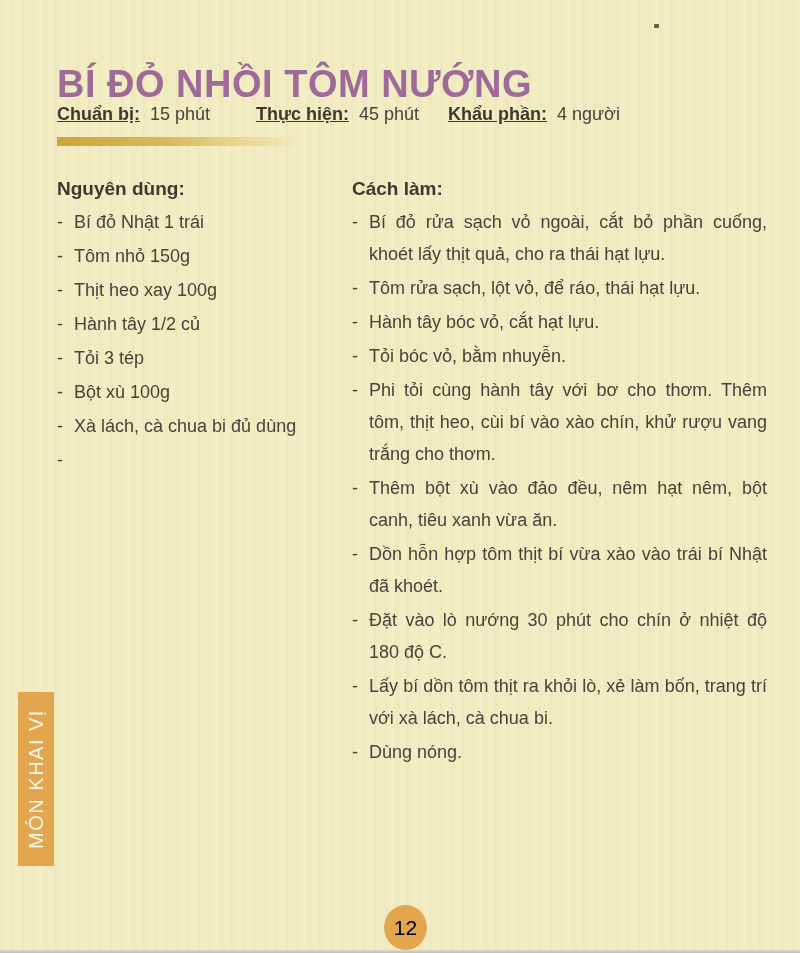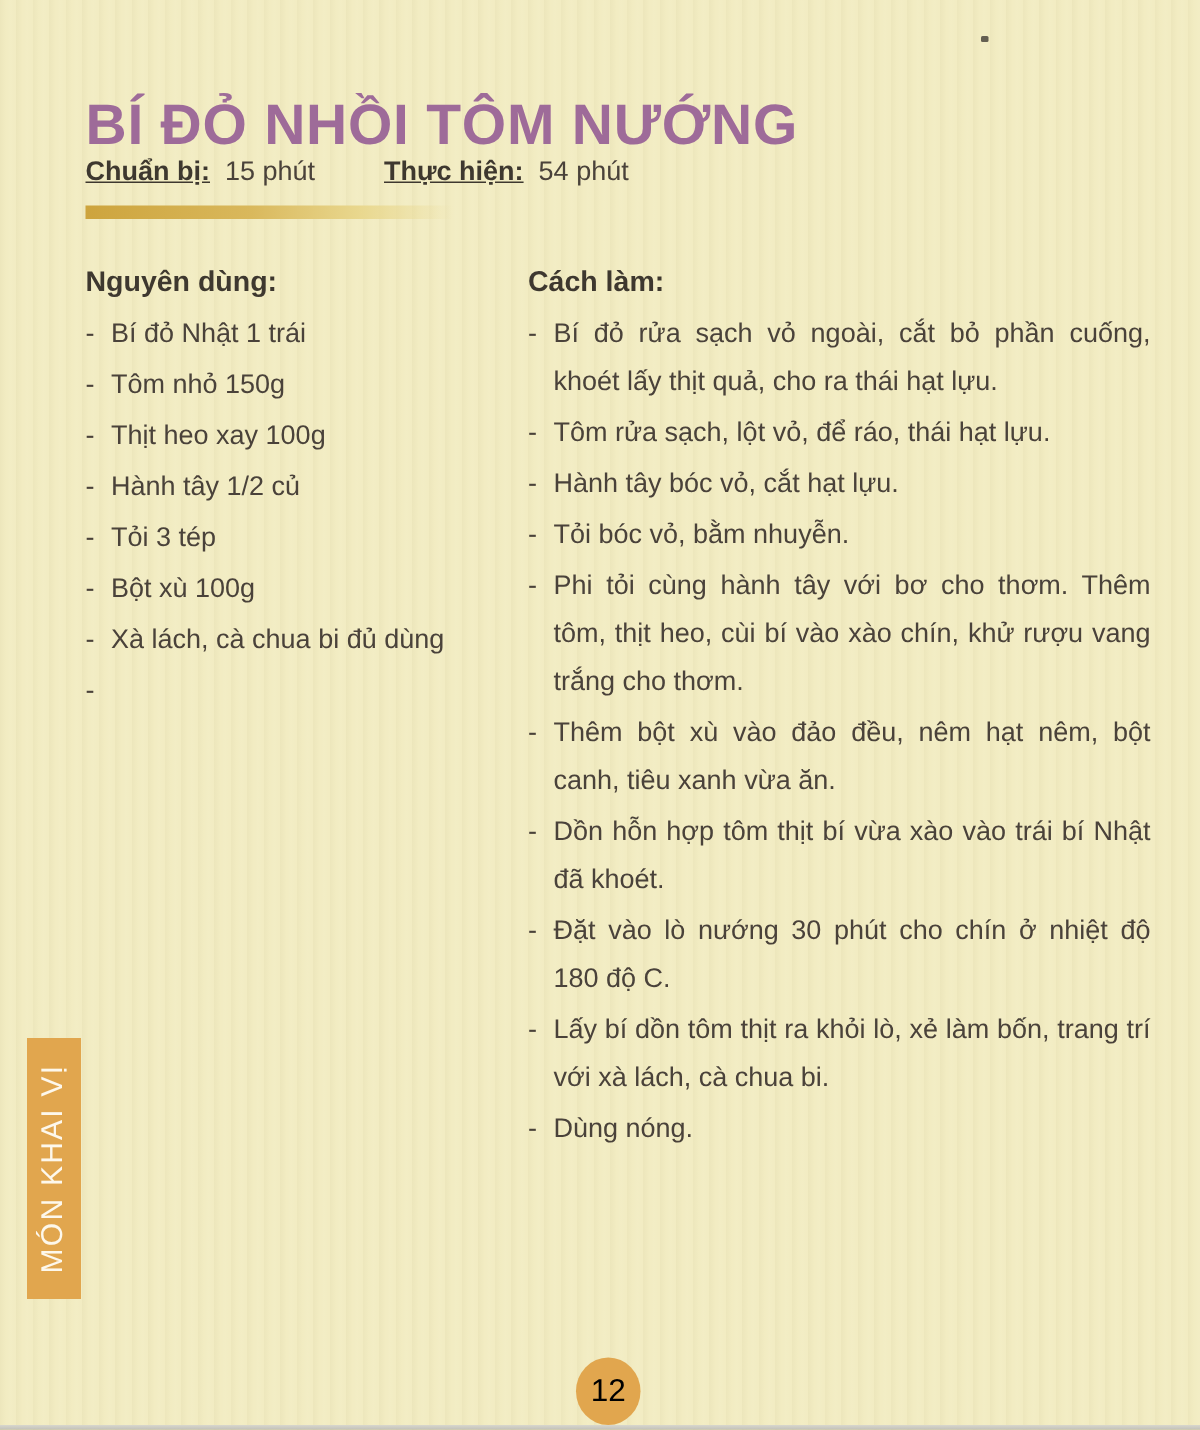--- a/index.html
+++ b/index.html
@@ -146,21 +146,25 @@
 
   <h1 class="title">BÍ ĐỎ NHỒI TÔM NƯỚNG</h1>
 
   <div class="meta-row">
     <span class="meta-group g0">
       <span class="meta-label">Chuẩn bị:</span>
       <span class="meta-value">15 phút</span>
     </span>
     <span class="meta-group g1">
       <span class="meta-label">Thực hiện:</span>
-      <span class="meta-value">54 phút</span>
+      <span class="meta-value">45 phút</span>
+    </span>
+    <span class="meta-group g2">
+      <span class="meta-label">Khẩu phần:</span>
+      <span class="meta-value">4 người</span>
     </span>
   </div>
 
   <div class="accent-bar"></div>
 
   <div class="col col-ingredients">
     <h2 class="col-heading">Nguyên dùng:</h2>
     <ul class="item-list">
         <li><span class="dash">-</span><span>Bí đỏ Nhật 1 trái</span></li>
         <li><span class="dash">-</span><span>Tôm nhỏ 150g</span></li>

